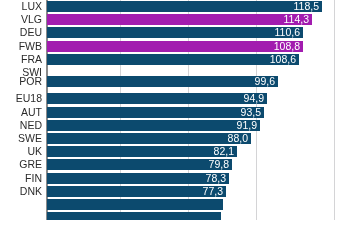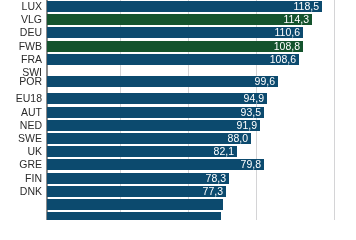--- a/index.html
+++ b/index.html
@@ -69,21 +69,21 @@
     white-space: nowrap;
   }
   .bar {
     position: absolute;
     left: 47px;
     top: 1.1px;
     height: 11px;
     box-sizing: border-box;
   }
   .bar.blue  { background: #0c4a6e; }
-  .bar.green { background: #14532d; }
+  .bar.green { background: #a21caf; }
   .value-label {
     position: absolute;
     right: 3px;
     top: 0;
     height: 11px;
     line-height: 11.4px;
     font-size: 10.5px;
     color: #ffffff;
     white-space: nowrap;
   }
@@ -180,21 +180,21 @@
 
     <div class="row" style="top:145.2px;">
       <span class="cat-label">UK</span>
       <div class="bar blue" style="width:190px;">
         <span class="value-label">82,1</span>
       </div>
     </div>
 
     <div class="row" style="top:158.4px;">
       <span class="cat-label">GRE</span>
-      <div class="bar blue" style="width:217px;padding-left:32px;">
+      <div class="bar blue" style="width:185px;padding-left:32px;">
         <span class="value-label">79,8</span>
       </div>
     </div>
 
     <div class="row" style="top:171.6px;">
       <span class="cat-label">FIN</span>
       <div class="bar blue" style="width:182px;">
         <span class="value-label">78,3</span>
       </div>
     </div>

